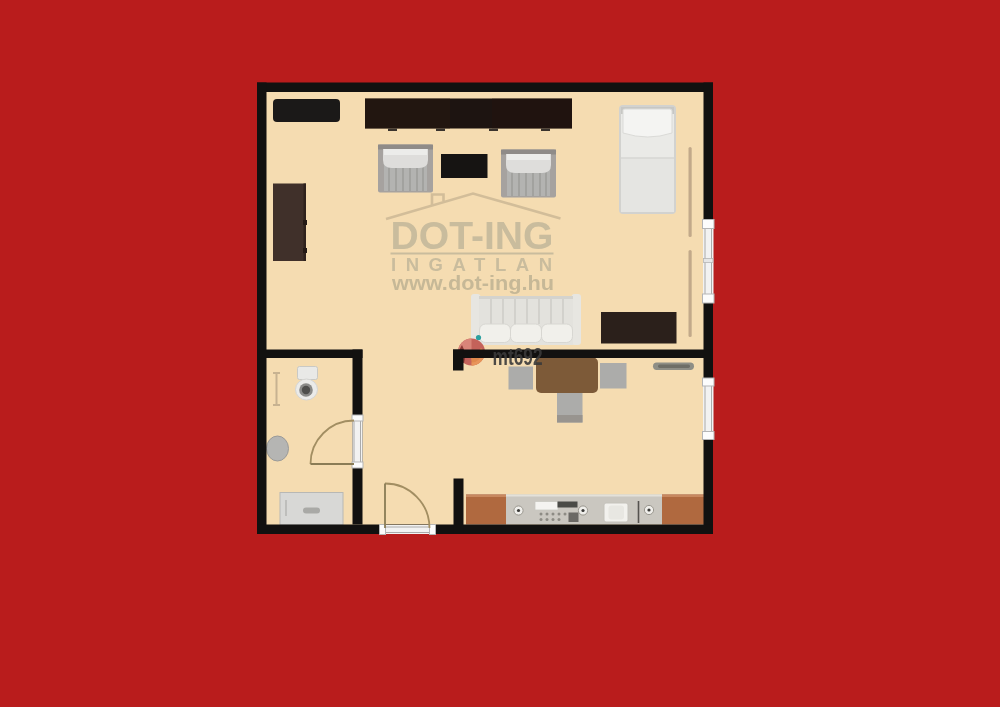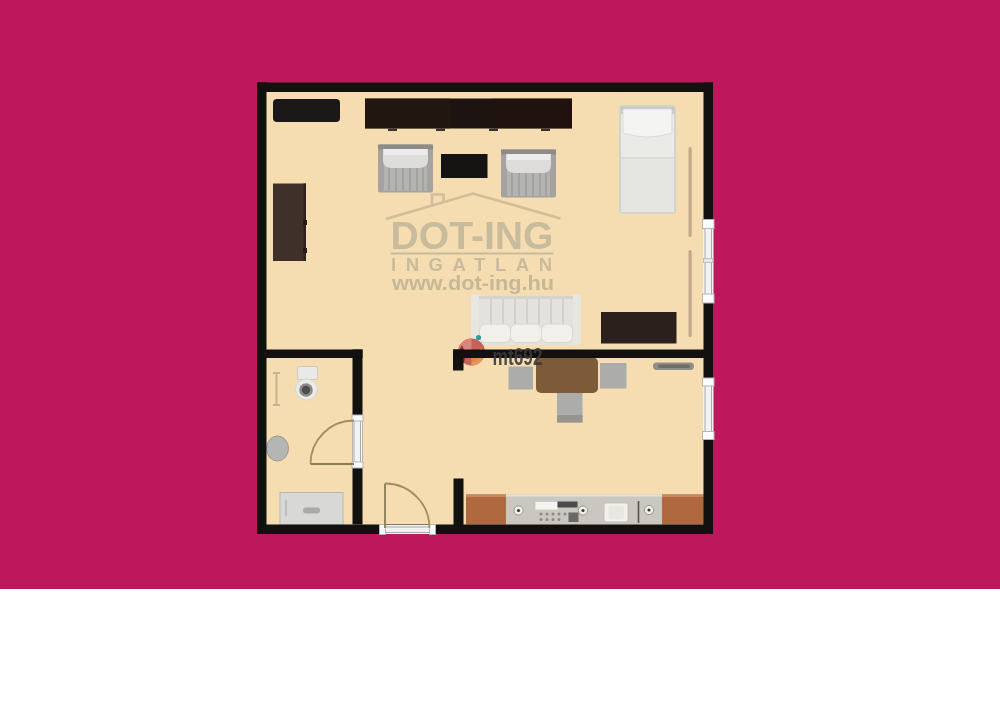--- a/index.html
+++ b/index.html
@@ -1,16 +1,16 @@
 <!DOCTYPE html>
 <html><head>
 <meta charset="utf-8">
 <style>
   html,body{margin:0;padding:0;background:#ffffff;}
-  .stage{position:relative;width:1000px;height:589px;background:#be185d;font-family:"Liberation Sans", sans-serif;}
+  .stage{position:relative;width:1000px;height:707px;background:#b91c1c;font-family:"Liberation Sans", sans-serif;}
   svg{position:absolute;left:0;top:0;filter:blur(0.5px);}
 </style>
 </head>
 <body>
 <div class="stage">
 <svg width="1000" height="707" viewBox="0 0 1000 707">
 
   <rect x="261" y="86" width="448" height="444" fill="#f5dcb1"></rect>
 
   <g fill="none" stroke="#d2bd99" stroke-width="2.6">

